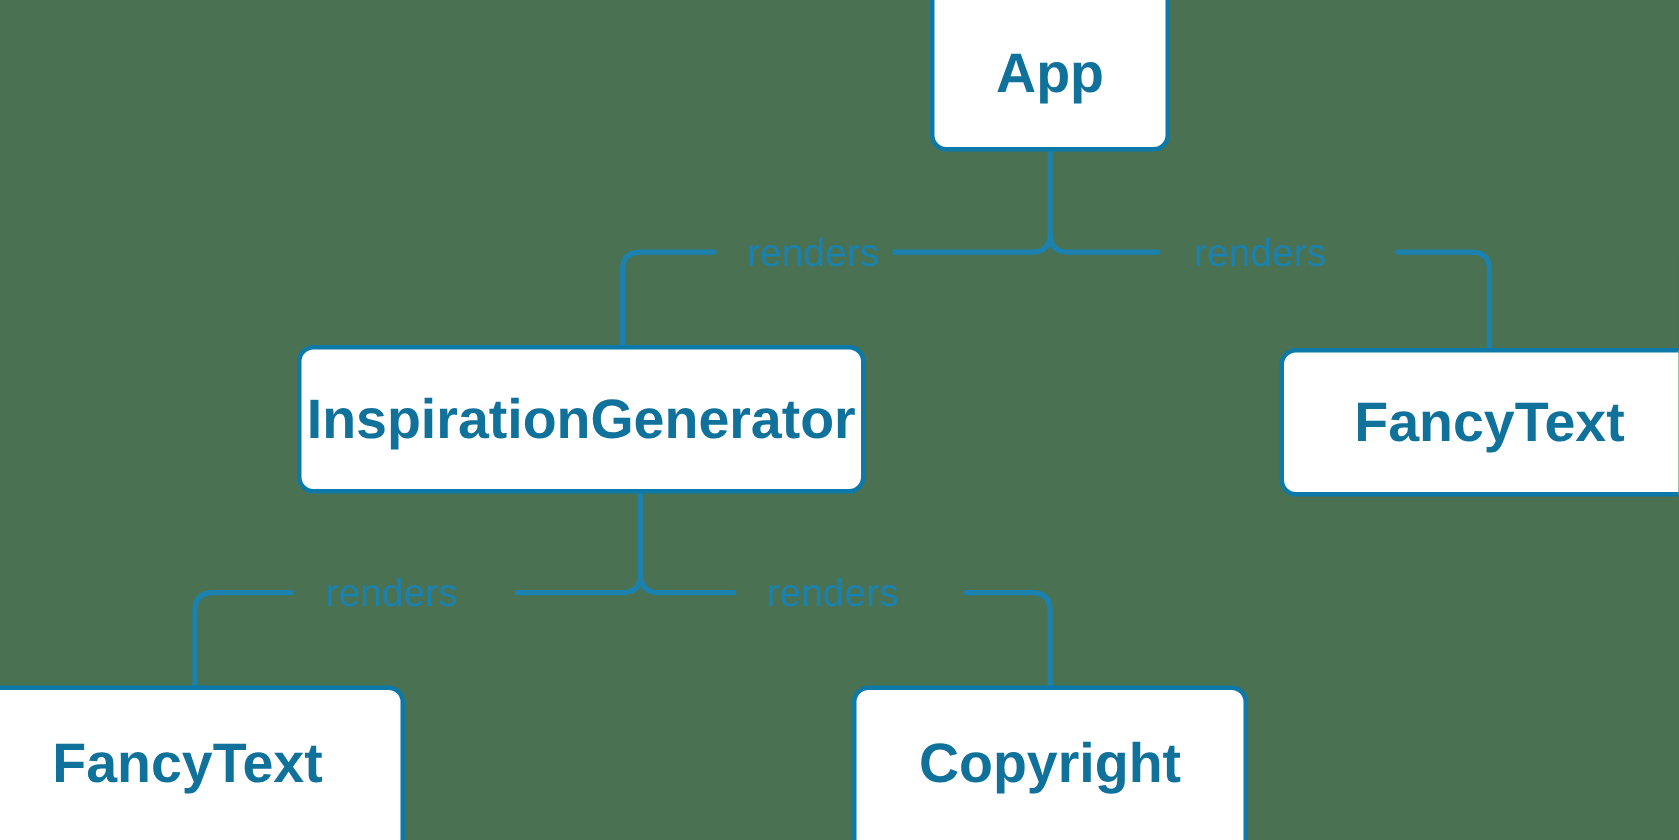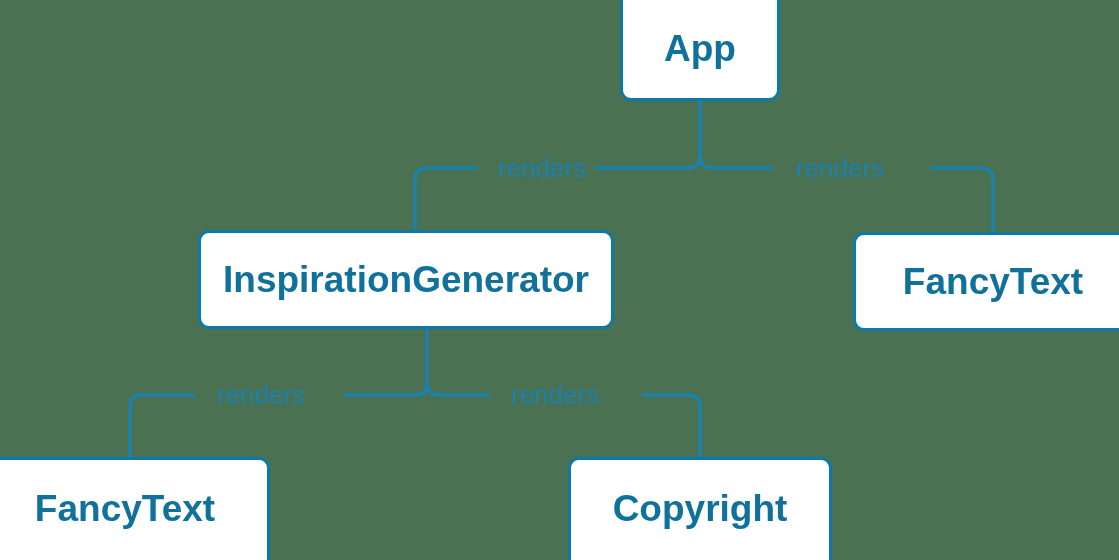--- a/index.html
+++ b/index.html
@@ -52,21 +52,21 @@
     left: 620px;
     top: -14px;
     width: 160px;
     height: 115px;
     border-radius: 11px;
   }
   #node-app .node-label { padding-top: 10px; }
   #node-inspiration-generator {
     left: 198px;
     top: 230px;
-    width: 416px;
+    width: 379px;
     height: 99px;
   }
   #node-fancytext-right {
     left: 853px;
     top: 232px;
     width: 280px;
     height: 99px;
   }
   #node-fancytext-left {
     left: -16px;

